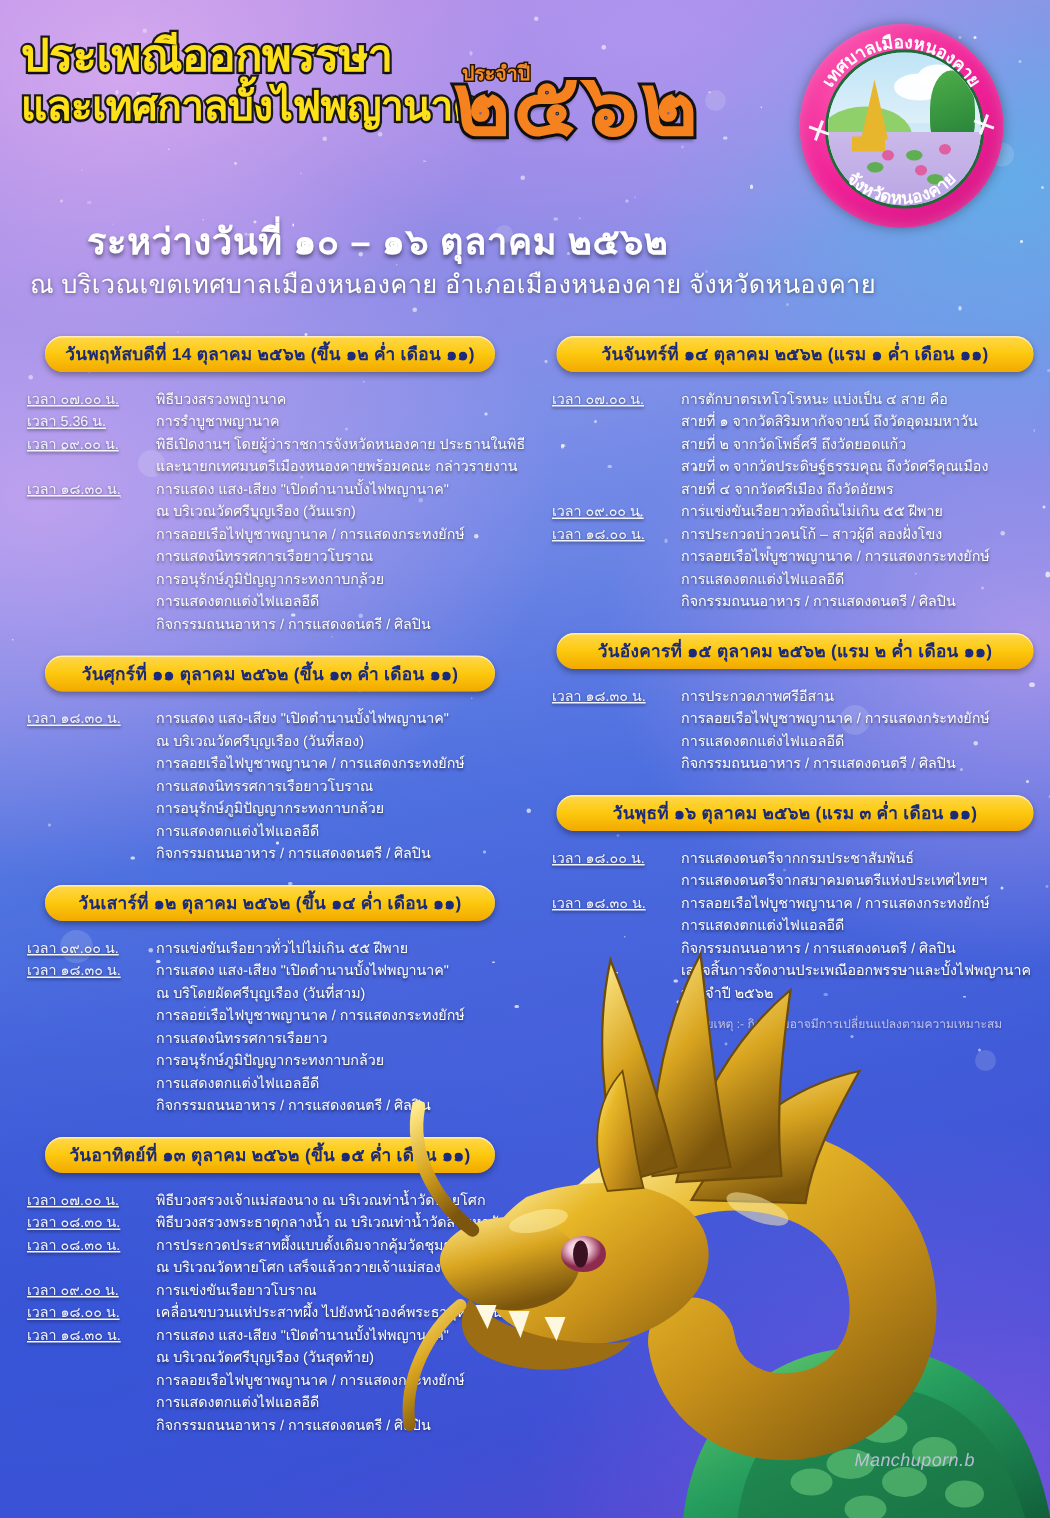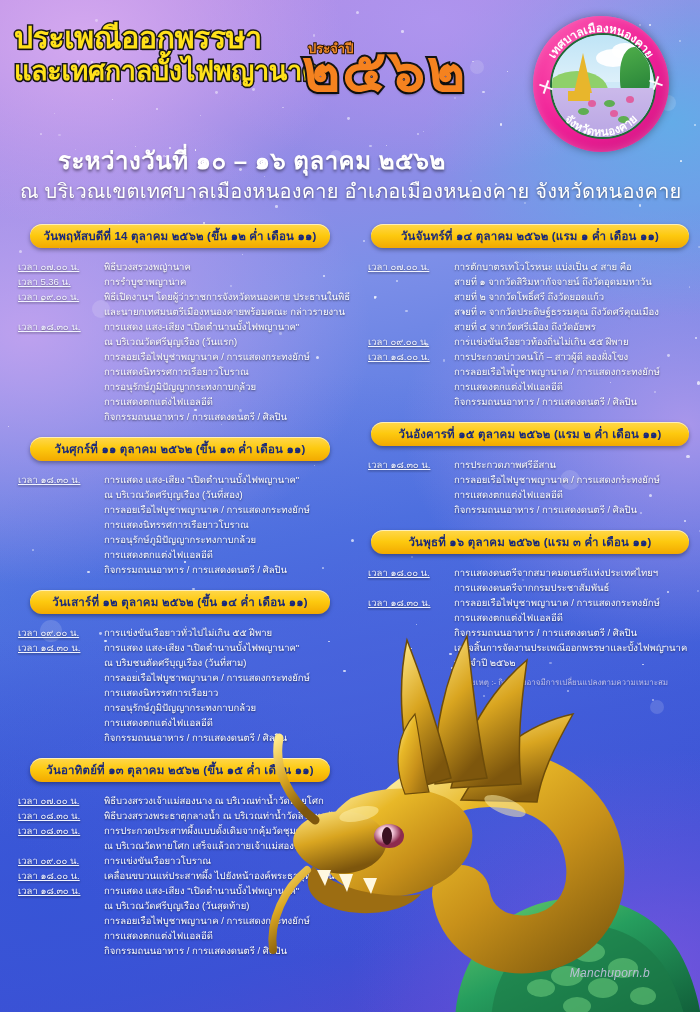--- a/index.html
+++ b/index.html
@@ -44,21 +44,21 @@
     position:absolute;left:302px;top:42px;font-size:58px;font-weight:bold;
     color:#f5821f;letter-spacing:2px;line-height:1;
     -webkit-text-stroke:4px #141414;paint-order:stroke fill;
     text-shadow:0 3px 2px rgba(0,0,0,.3);
   }
   .daterange{
     position:absolute;left:58px;top:141px;font-size:24px;font-weight:bold;
     color:#ffffff;letter-spacing:.5px;text-shadow:0 2px 3px rgba(0,0,0,.45);
   }
   .venue{
-    position:absolute;left:20px;top:175px;font-size:20px;color:#ffffff;
+    position:absolute;left:20px;top:175px;font-size:17px;color:#ffffff;
     letter-spacing:.2px;text-shadow:0 1px 3px rgba(0,0,0,.5);
   }
 
   
   .emblem{position:absolute;left:533px;top:16px;width:136px;height:136px;}
   .emblem .ring{
     position:absolute;inset:0;border-radius:50%;
     background:radial-gradient(circle at 35% 30%,#ff5fb4 0%,#ef1f96 55%,#c3107a 100%);
     box-shadow:0 0 8px rgba(0,0,0,.35), inset 0 0 10px rgba(255,255,255,.25);
   }
@@ -419,21 +419,21 @@
           <div class="row">
             <div class="tm">เวลา ๐๙.๐๐ น.</div>
             <div class="ev">
               <span class="ln">การแข่งขันเรือยาวทั่วไปไม่เกิน ๕๕ ฝีพาย</span>
             </div>
           </div>
           <div class="row">
             <div class="tm">เวลา ๑๘.๓๐ น.</div>
             <div class="ev">
               <span class="ln">การแสดง แสง-เสียง "เปิดตำนานบั้งไฟพญานาค"</span>
-              <span class="ln">ณ บริมชนตัดศรีบุญเรือง (วันที่สาม)</span>
+              <span class="ln">ณ บริโดยผัดศรีบุญเรือง (วันที่สาม)</span>
               <span class="ln">การลอยเรือไฟบูชาพญานาค / การแสดงกระทงยักษ์</span>
               <span class="ln">การแสดงนิทรรศการเรือยาว</span>
               <span class="ln">การอนุรักษ์ภูมิปัญญากระทงกาบกล้วย</span>
               <span class="ln">การแสดงตกแต่งไฟแอลอีดี</span>
               <span class="ln">กิจกรรมถนนอาหาร / การแสดงดนตรี / ศิลปิน</span>
             </div>
           </div>
         </div>
       </div>
       <div class="sec">
@@ -535,22 +535,22 @@
         </div>
       </div>
       <div class="sec">
         <div class="daybar w320">
           <span>วันพุธที่ ๑๖ ตุลาคม ๒๕๖๒ (แรม ๓ ค่ำ เดือน ๑๑)</span>
         </div>
         <div class="rows">
           <div class="row">
             <div class="tm">เวลา ๑๘.๐๐ น.</div>
             <div class="ev">
+              <span class="ln">การแสดงดนตรีจากกรมประชาสัมพันธ์</span>
               <span class="ln">การแสดงดนตรีจากสมาคมดนตรีแห่งประเทศไทยฯ</span>
-              <span class="ln">การแสดงดนตรีจากกรมประชาสัมพันธ์</span>
             </div>
           </div>
           <div class="row">
             <div class="tm">เวลา ๑๘.๓๐ น.</div>
             <div class="ev">
               <span class="ln">การลอยเรือไฟบูชาพญานาค / การแสดงกระทงยักษ์</span>
               <span class="ln">การแสดงตกแต่งไฟแอลอีดี</span>
               <span class="ln">กิจกรรมถนนอาหาร / การแสดงดนตรี / ศิลปิน</span>
               <span class="ln">เสร็จสิ้นการจัดงานประเพณีออกพรรษาและบั้งไฟพญานาค</span>
               <span class="ln">ประจำปี ๒๕๖๒</span>

